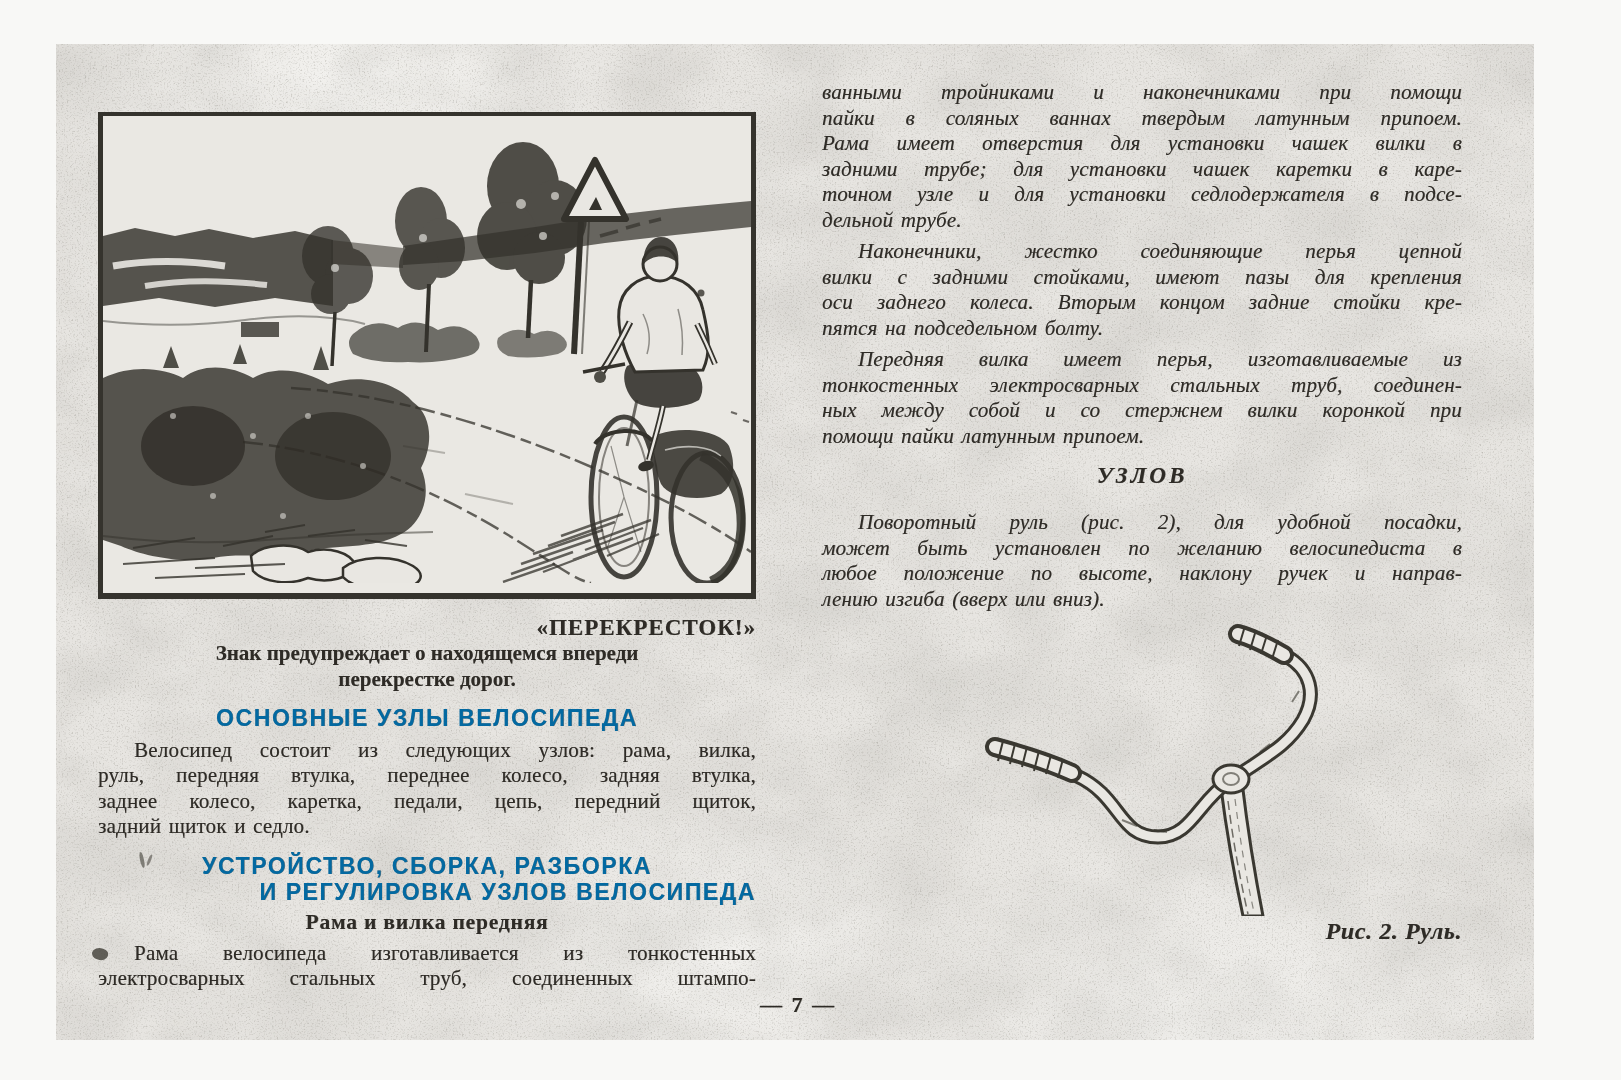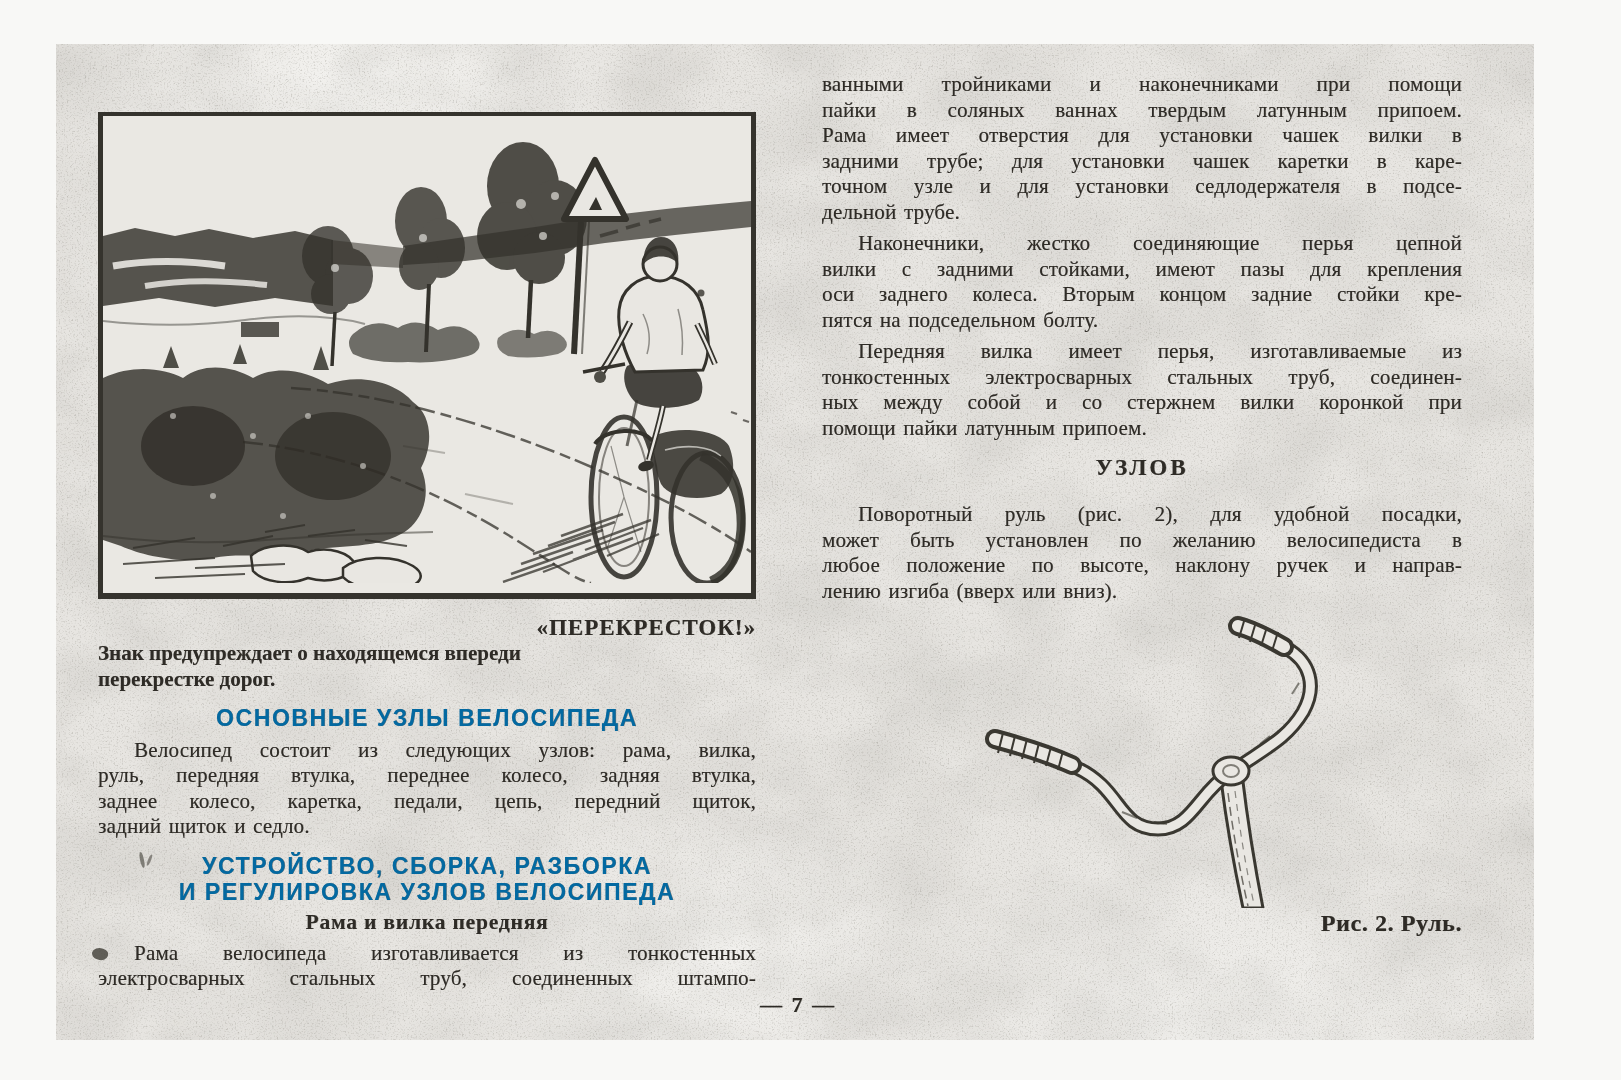--- a/index.html
+++ b/index.html
@@ -10,44 +10,44 @@
          background:
            radial-gradient(ellipse 420px 260px at 20% 4%, #f3f2ef 0%, rgba(243,242,239,0) 70%),
            radial-gradient(ellipse 500px 300px at 78% 99%, #f1f0ed 0%, rgba(241,240,237,0) 70%),
            radial-gradient(ellipse 320px 220px at 45% 92%, #f2f1ee 0%, rgba(242,241,238,0) 75%),
            #e7e5e1;}
   .grain-svg{position:absolute;left:0;top:0;width:100%;height:100%;pointer-events:none;}
 
   
   .col{position:absolute;}
   #col-left{left:98px;top:112px;width:658px;}
-  #col-right{left:822px;top:72px;width:640px;}
+  #col-right{left:822px;top:80px;width:640px;font-style:italic;}
 
   
   #figure1{width:648px;height:477px;border:solid #35332d;border-width:4px 5px 6px 5px;
            background:#eae8e3;margin:0 0 0 0;}
   #figure1 svg{display:block;}
 
   
   .tline{font-size:21px;line-height:25.5px;letter-spacing:.2px;word-spacing:2px;
          text-align:justify;text-align-last:justify;white-space:normal;
          text-shadow:.4px .3px 0 rgba(46,43,38,.45);}
   .tline.endline{text-align-last:left;}
   .tline.indent{text-indent:36px;}
   .para{margin-top:6px;}
   #col-right .para:first-child{margin-top:0;}
 
   .cap-title{margin-top:16px;font-size:23px;line-height:26px;font-weight:700;text-align:right;
              letter-spacing:1px;text-shadow:.4px .3px 0 rgba(46,43,38,.5);}
-  .center-line{font-size:21px;line-height:25.5px;font-weight:700;text-align:left;
+  .center-line{font-size:21px;line-height:25.5px;font-weight:700;text-align:center;
                text-shadow:.3px .3px 0 rgba(46,43,38,.4);}
   .heading{margin-top:13px;font-family:"Liberation Sans", sans-serif;font-weight:700;
            font-size:23px;line-height:26.5px;text-align:center;letter-spacing:1.6px;
            color:#0369a1;text-shadow:.4px .4px 0 rgba(42,39,34,.5);}
-  .heading.cont{margin-top:0;}
+  .heading.cont{margin-top:0;text-align:right;}
   .rul-heading{margin-top:14px;margin-bottom:21px;font-weight:700;font-size:23px;line-height:26px;
                text-align:center;letter-spacing:3px;text-shadow:.5px .4px 0 rgba(42,39,34,.5);}
   .subheading{margin-top:3px;font-weight:700;font-size:21.5px;line-height:26px;text-align:center;
               letter-spacing:.8px;text-shadow:.4px .3px 0 rgba(42,39,34,.45);}
 
   
   #figure2{margin-top:4px;width:640px;height:300px;}
   .fig2-caption{margin-top:2px;font-weight:700;font-size:24px;text-align:right;letter-spacing:.6px;
                 text-shadow:.4px .3px 0 rgba(42,39,34,.5);}
 

